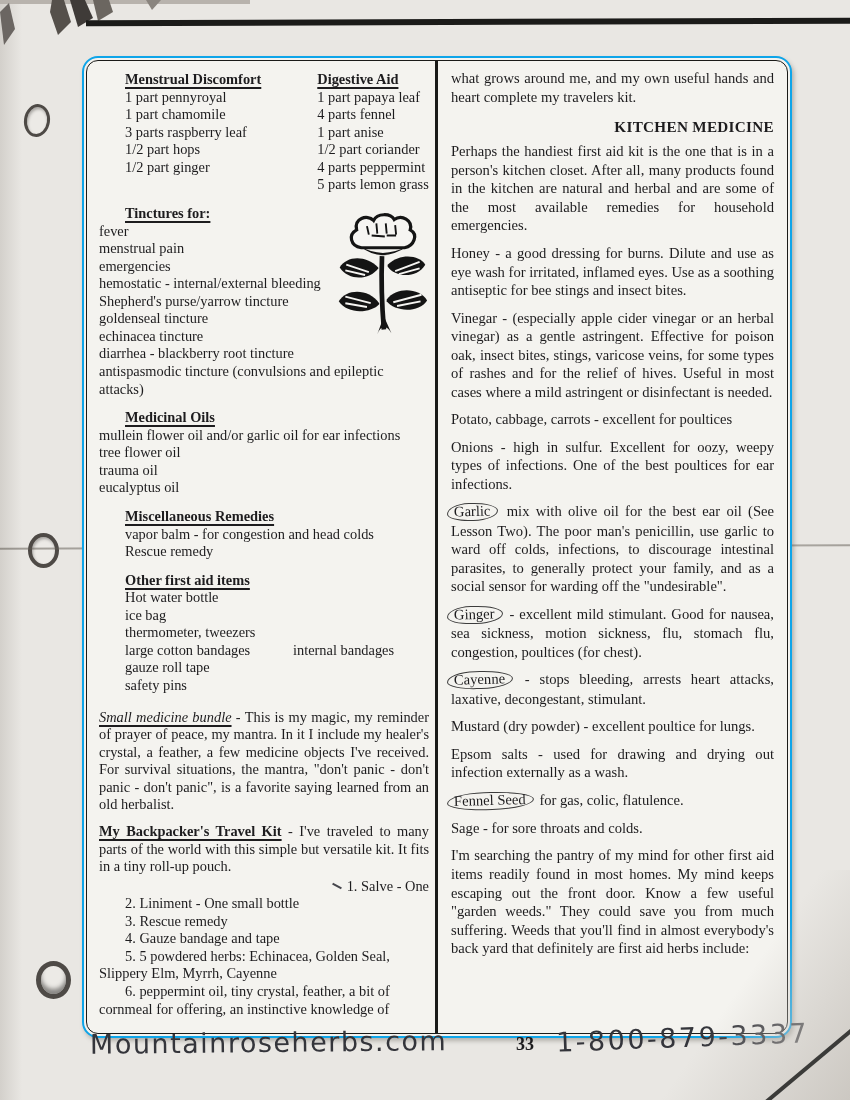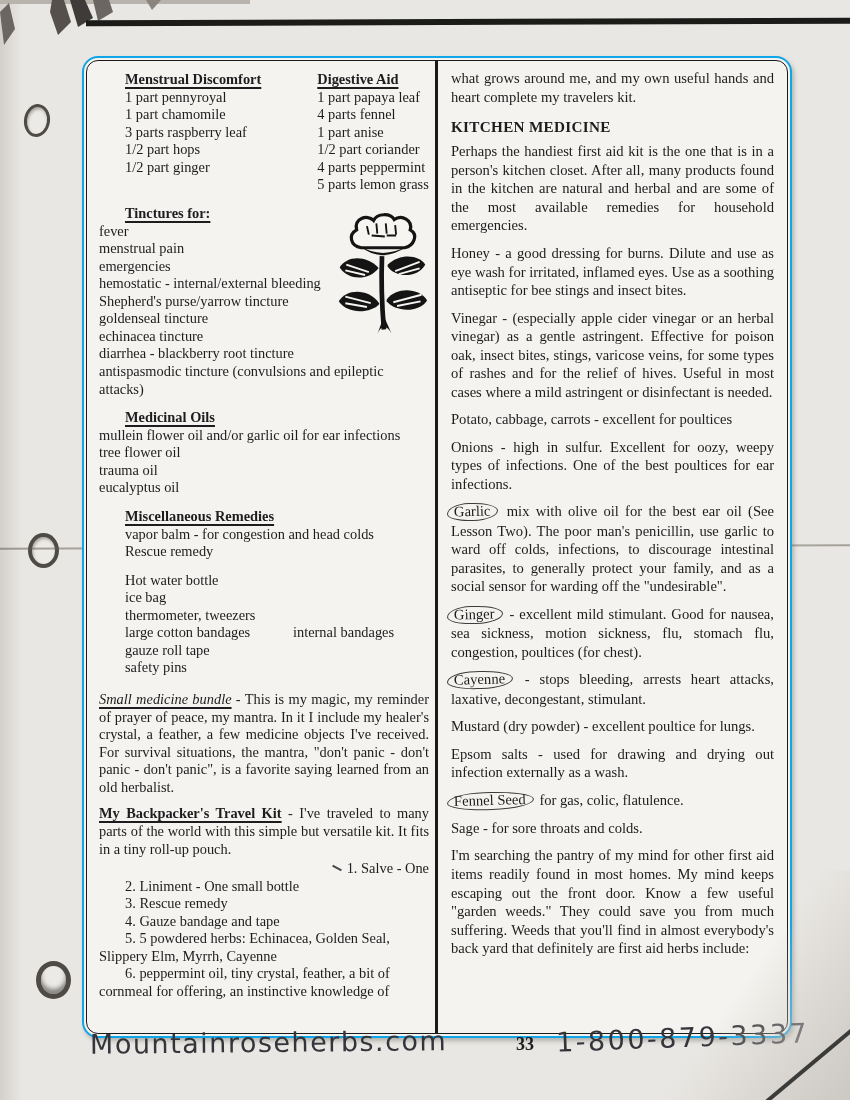--- a/index.html
+++ b/index.html
@@ -50,21 +50,21 @@
   .para{margin:0 0 9px 0;text-align:justify;}
   .para.first{margin-bottom:10px;}
   .lead-ul{text-decoration:underline;text-decoration-thickness:1.5px;text-underline-offset:3px;font-style:italic;}
   .lead-bold{font-weight:700;text-decoration:underline;text-decoration-thickness:1.8px;text-underline-offset:3px;}
   .bundle-para{margin-top:14px;}
   .kit-para{margin-top:4px;margin-bottom:2px;}
   .kitem{text-indent:26px;}
   .kitem.first{text-indent:14px;text-align:right;}
   .tick{display:inline-block;width:10px;height:2px;background:#45454c;
     transform:rotate(28deg);margin-right:5px;vertical-align:4px;}
-  .kitchen-heading{font-size:15.2px;font-weight:700;text-align:left;margin:11px 0 6px 0;
+  .kitchen-heading{font-size:15.2px;font-weight:700;text-align:right;margin:11px 0 6px 0;
     letter-spacing:.3px;}
   .circled{display:inline-block;padding:0 7px 1px 6px;margin:0 2px 0 -4px;line-height:1.05;
     border:1.6px solid #3c3c3c;border-radius:46% 54% 52% 48% / 62% 48% 58% 44%;
     transform:rotate(-1.6deg);}
   .footer-site{position:absolute;left:90px;top:1027px;font-size:27px;color:#34353b;
     font-family:"DejaVu Sans",cursive;letter-spacing:1.5px;transform:rotate(-0.6deg);}
   .footer-pageno{position:absolute;left:516px;top:1034px;font-size:18px;font-weight:700;}
   .footer-phone{position:absolute;left:556px;top:1022px;font-size:27px;color:#34353b;
     font-family:"DejaVu Sans",cursive;letter-spacing:2.5px;transform:rotate(-2.2deg);}
   .corner-shade{position:absolute;right:0;bottom:0;width:260px;height:230px;
@@ -158,20 +158,21 @@
           <div class="litem">eucalyptus oil</div>
         </div>
 
         <div class="section ind-items">
           <div class="sec-title indent">Miscellaneous Remedies</div>
           <div class="litem">vapor balm - for congestion and head colds</div>
           <div class="litem">Rescue remedy</div>
         </div>
 
         <div class="section ind-items">
+          <div class="sec-title indent">Other first aid items</div>
           <div class="litem">Hot water bottle</div>
           <div class="litem">ice bag</div>
           <div class="litem">thermometer, tweezers</div>
           <div class="fa-row">
             <span class="main">large cotton bandages</span>
             <span class="note">internal bandages</span>
           </div>
           <div class="litem">gauze roll tape</div>
           <div class="litem">safety pins</div>
         </div>

